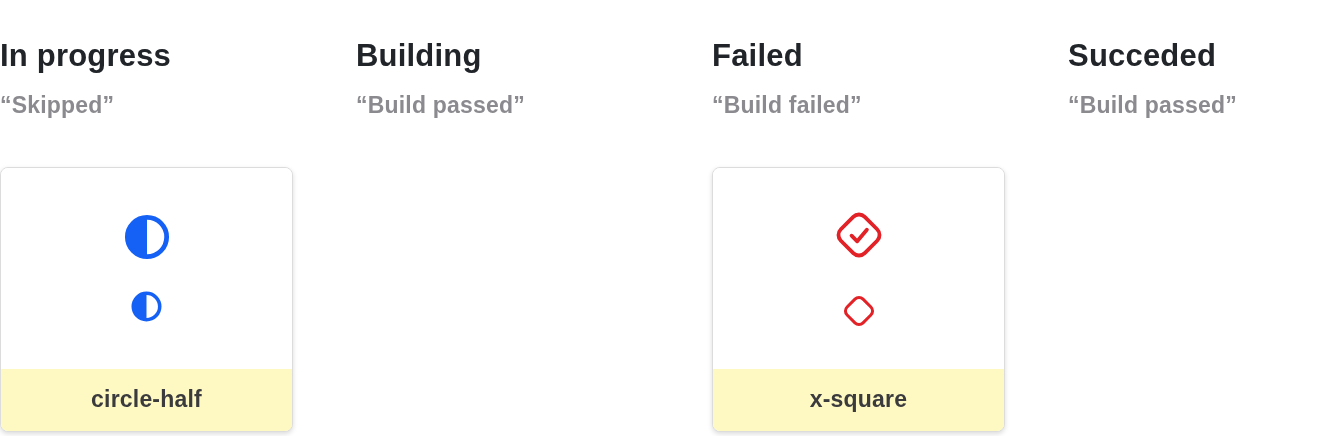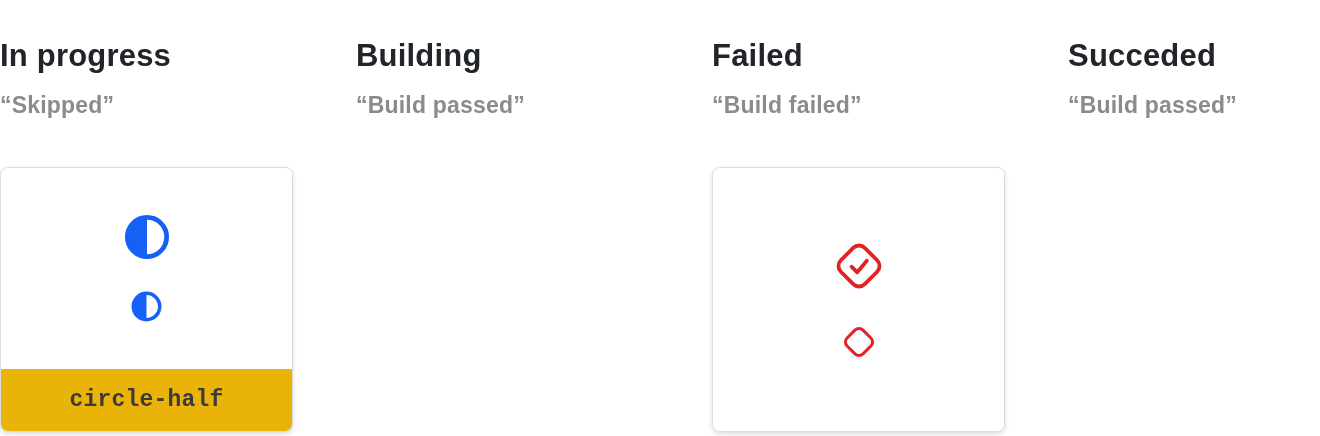--- a/index.html
+++ b/index.html
@@ -56,29 +56,28 @@
     align-items: center;
     justify-content: center;
     gap: 31px;
     background: #ffffff;
   }
   .icon { display: flex; align-items: center; justify-content: center; }
   .icon svg { display: block; }
   .card-footer {
     flex: 0 0 62px;
     height: 62px;
-    background: #eab308;
+    background: #fef9c3;
     display: flex;
     align-items: center;
     justify-content: center;
     font-size: 23px;
     font-weight: 700;
     letter-spacing: 0.2px;
     color: #3b3b3d;
-    font-family: Liberation Mono, monospace;
   }
 </style>
 </head>
 <body>
 
 <div class="canvas">
   <div class="grid">
 
     <div class="column">
       <div class="col-title">In progress</div>
@@ -119,20 +118,21 @@
             </svg>
           </div>
           <div class="icon" style="color: rgb(226, 34, 39);">
             <svg width="36" height="36" viewBox="0 0 24 24" aria-hidden="true">
               <rect x="4.5" y="4.5" width="15" height="15" rx="3.8" fill="none" stroke="currentColor" stroke-width="2" transform="rotate(45 12 12)">
               <path d="M8.7 12.3 L11.2 14.8 L15.5 9.7" fill="none" stroke="currentColor" stroke-width="2" stroke-linecap="round" stroke-linejoin="round"></path>
             </rect>
               </svg>
           </div>
         </div>
+        <div class="card-footer">x-square</div>
       </div>
     </div>
 
     <div class="column">
       <div class="col-title">Succeded</div>
       <div class="col-subtitle">“Build passed”</div>
     </div>
 
   </div>
 </div>

